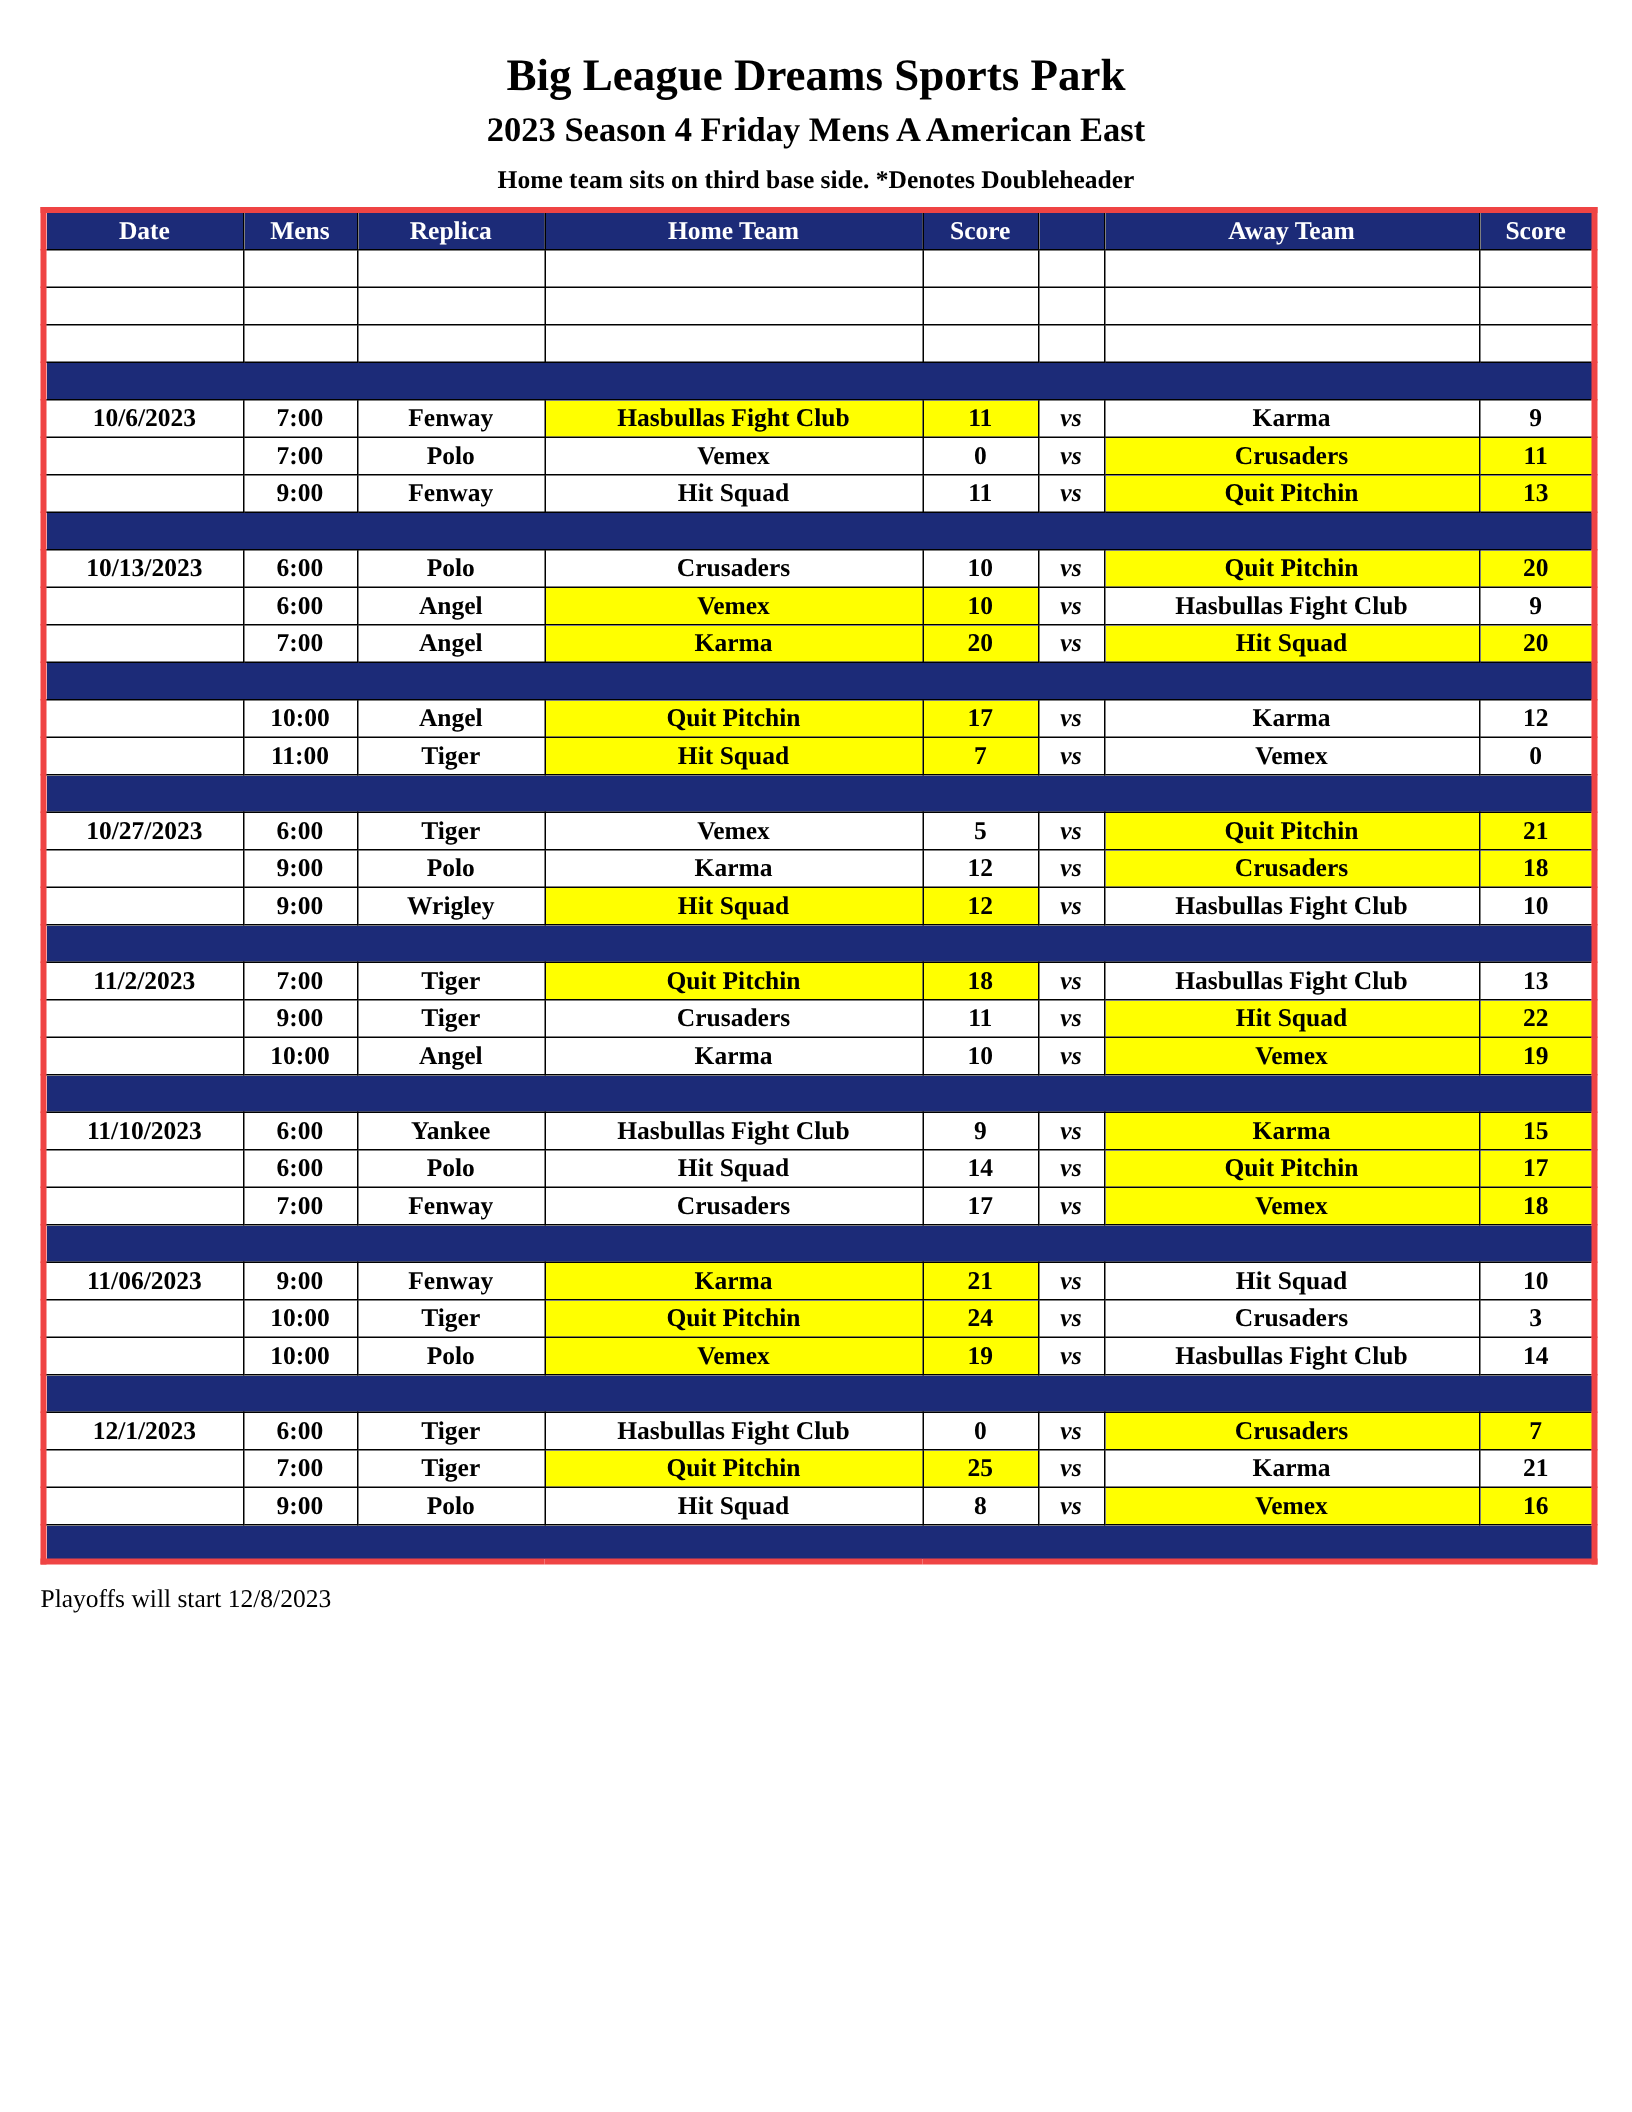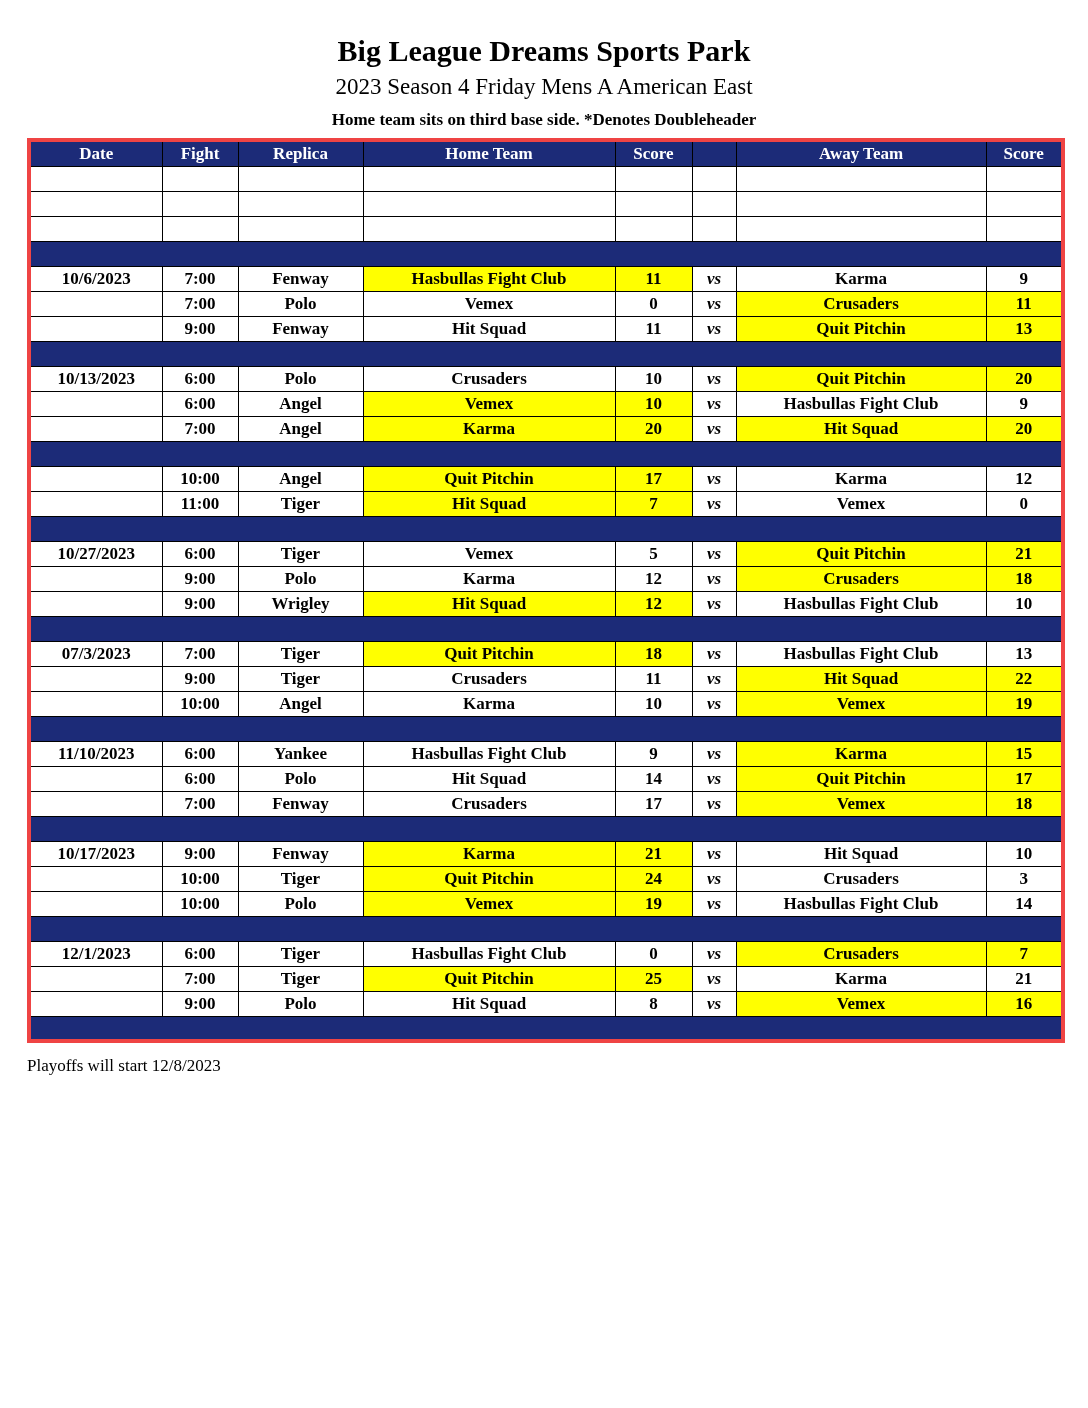--- a/index.html
+++ b/index.html
@@ -14,21 +14,21 @@
 
   .title {
     text-align: center;
     font-size: 30px;
     font-weight: bold;
     line-height: 1.1;
   }
   .subtitle {
     text-align: center;
     font-size: 23px;
-    font-weight: normal;
+    font-weight: bold;
     margin-top: 7px;
     line-height: 1.1;
   }
   .note {
     text-align: center;
     font-size: 17px;
     font-weight: bold;
     margin-top: 11px;
     margin-bottom: 8px;
   }
@@ -86,21 +86,21 @@
       <col style="width:125px">
       <col style="width:252px">
       <col style="width:77px">
       <col style="width:44px">
       <col style="width:250px">
       <col style="width:77px">
     </colgroup>
     <thead>
       <tr>
         <th>Date</th>
-        <th>Fight</th>
+        <th>Mens</th>
         <th>Replica</th>
         <th>Home Team</th>
         <th>Score</th>
         <th></th>
         <th>Away Team</th>
         <th>Score</th>
       </tr>
     </thead>
     <tbody id="schedule-body">
         <tr>
@@ -252,21 +252,21 @@
           <td class="hl">Hit Squad</td>
           <td class="hl">12</td>
           <td class="vs-cell">vs</td>
           <td>Hasbullas Fight Club</td>
           <td>10</td>
         </tr>
         <tr class="sep-row">
           <td colspan="8"></td>
         </tr>
         <tr>
-          <td>07/3/2023</td>
+          <td>11/2/2023</td>
           <td>7:00</td>
           <td>Tiger</td>
           <td class="hl">Quit Pitchin</td>
           <td class="hl">18</td>
           <td class="vs-cell">vs</td>
           <td>Hasbullas Fight Club</td>
           <td>13</td>
         </tr>
         <tr>
           <td></td>
@@ -318,21 +318,21 @@
           <td>Crusaders</td>
           <td>17</td>
           <td class="vs-cell">vs</td>
           <td class="hl">Vemex</td>
           <td class="hl">18</td>
         </tr>
         <tr class="sep-row">
           <td colspan="8"></td>
         </tr>
         <tr>
-          <td>10/17/2023</td>
+          <td>11/06/2023</td>
           <td>9:00</td>
           <td>Fenway</td>
           <td class="hl">Karma</td>
           <td class="hl">21</td>
           <td class="vs-cell">vs</td>
           <td>Hit Squad</td>
           <td>10</td>
         </tr>
         <tr>
           <td></td>

